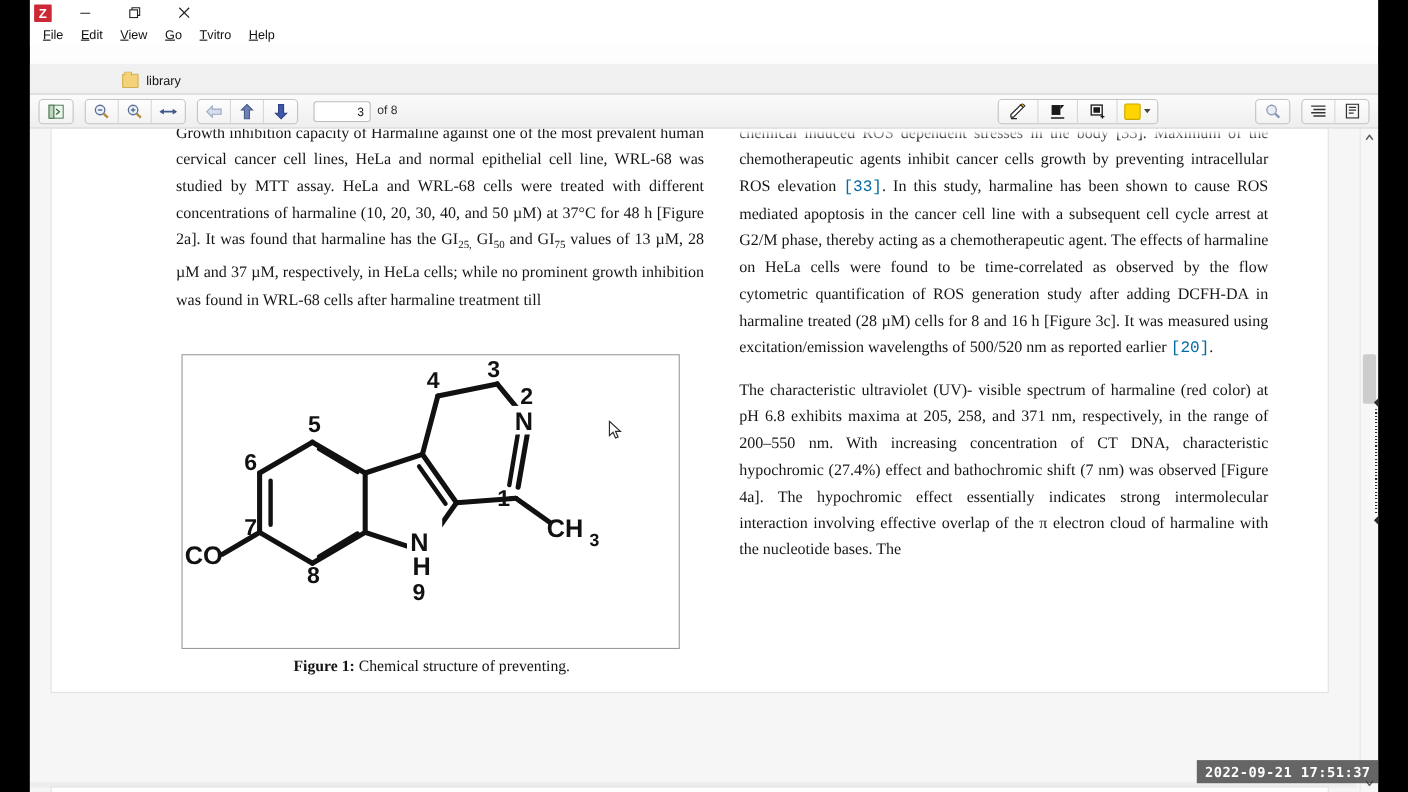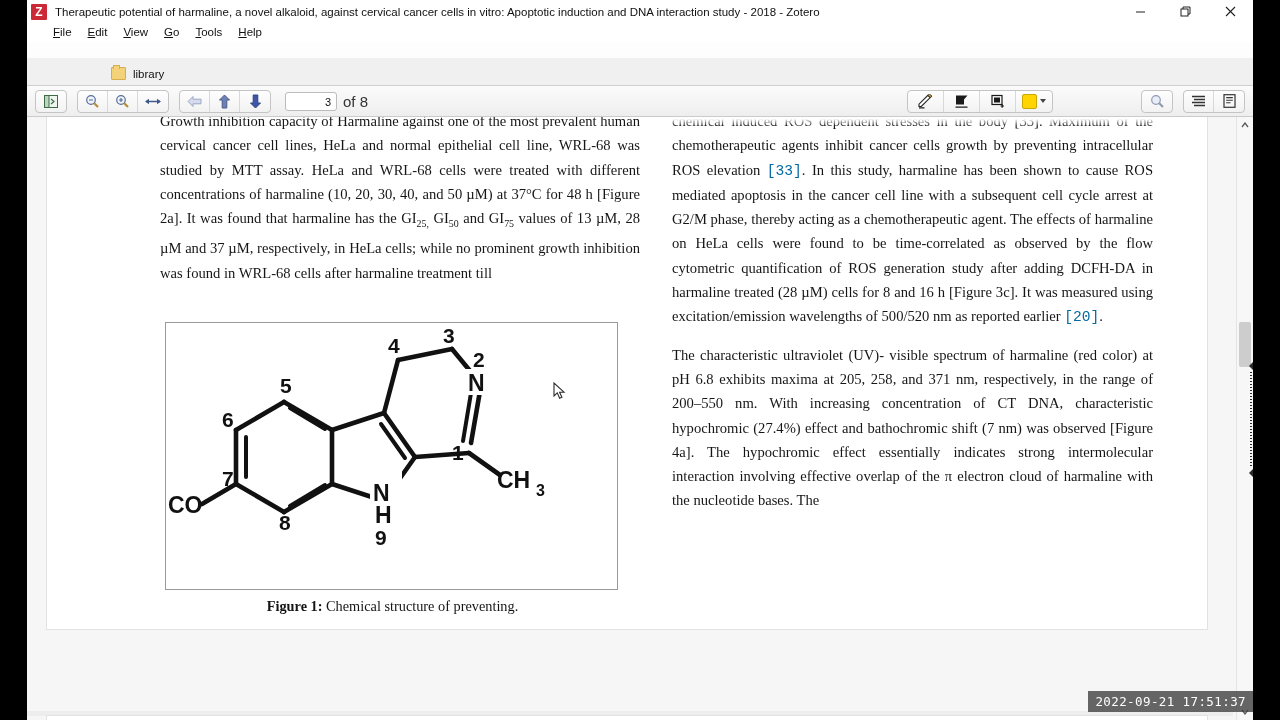--- a/index.html
+++ b/index.html
@@ -59,21 +59,21 @@
     width: 45px; height: 23px;
     display: flex; align-items: center; justify-content: center;
     font-size: 12px; color: #202020;
   }
 
   
   .menubar {
     height: 19px;
     background: #ffffff;
     display: flex; align-items: center;
-    padding-left: 18px;
+    padding-left: 4px;
     flex: 0 0 auto;
     border-bottom: 0px;
   }
   .menuitem {
     font-size: 11.5px;
     color: #111;
     padding: 0 8px;
     line-height: 19px;
   }
   .menuitem u { text-decoration: underline; }
@@ -160,21 +160,21 @@
     border-radius: 3px;
     background: #fff;
     font-size: 11px;
     color: #111;
     text-align: right;
     padding: 0 5px 0 0;
     line-height: 19px;
     box-sizing: border-box;
     font-family: "Liberation Sans", sans-serif;
   }
-  .page-of { font-size: 15px; color: #333; }
+  .page-of { font-size: 11px; color: #333; }
   .tb-spacer { flex: 1 1 auto; }
 
   .tb-group.annot { margin-right: 0; }
   .tb-btn.wide { width: 36px; }
   .swatch {
     width: 13px; height: 13px;
     background: #ffd400;
     border: 1px solid #c9a800;
     border-radius: 2px;
   }
@@ -302,20 +302,21 @@
   .timestamp {
     position: absolute;
     right: 27px; bottom: 8px;
     background: rgba(60,60,60,0.78);
     color: #ffffff;
     font-family: "DejaVu Sans Mono", monospace;
     font-size: 12.5px;
     letter-spacing: 0.4px;
     padding: 3px 7px;
     z-index: 50;
+    font-weight: bold;
   }
 
   
   .cursor {
     position: absolute;
     left: 553px; top: 382px;
     z-index: 45;
   }
 </style>
 </head>
@@ -323,21 +324,20 @@
 
 <div id="root">
 
   <div class="letterbox-left"></div>
   <div class="letterbox-right"></div>
 
   <div class="window">
 
     <div class="titlebar">
       <div class="zotero-logo">Z</div>
-      <div class="title-text">Therapeutic potential of harmaline, a novel alkaloid, against cervical cancer cells in vitro: Apoptotic induction and DNA interaction study - 2018 - Zotero</div>
       <div class="wincontrols">
         <div class="wincontrol">
           <svg width="11" height="11" viewBox="0 0 11 11">
               <line x1="1" y1="6" x2="10" y2="6" stroke="#202020" stroke-width="1"></line>
             </svg>
         </div>
         <div class="wincontrol">
           <svg width="11" height="11" viewBox="0 0 11 11">
             <rect x="1" y="3" width="7" height="7" fill="none" stroke="#202020" stroke-width="1"></rect>
             <polyline points="3,3 3,1 10,1 10,8 8,8" fill="none" stroke="#202020" stroke-width="1"></polyline>
@@ -350,21 +350,21 @@
           </svg>
         </div>
       </div>
     </div>
 
     <div class="menubar">
       <div class="menuitem"><u>F</u><span>ile</span></div>
       <div class="menuitem"><u>E</u><span>dit</span></div>
       <div class="menuitem"><u>V</u><span>iew</span></div>
       <div class="menuitem"><u>G</u><span>o</span></div>
-      <div class="menuitem"><u>T</u><span>ools</span></div>
+      <div class="menuitem"><u>T</u><span>vitro</span></div>
       <div class="menuitem"><u>H</u><span>elp</span></div>
     </div>
 
     <div class="tabbar">
       <div class="tab inactive">
         <span class="folder-icon"></span>
         <span>library</span>
       </div>
     </div>
 

